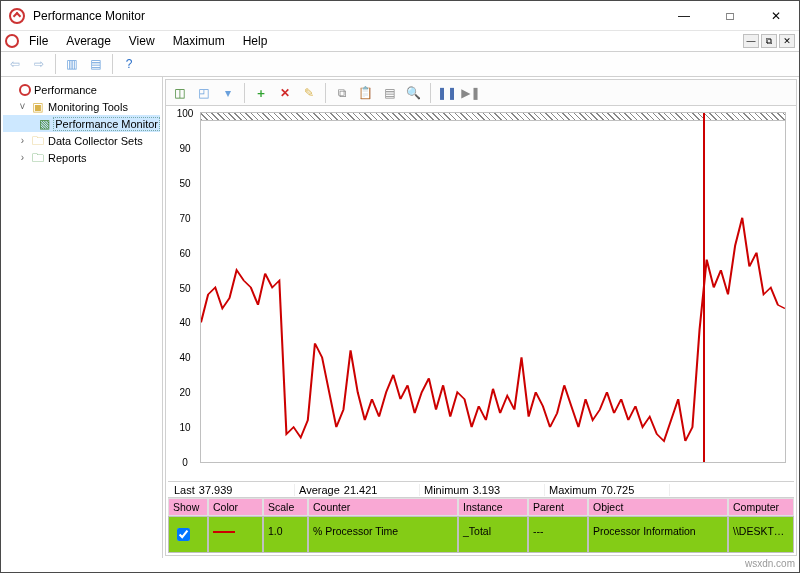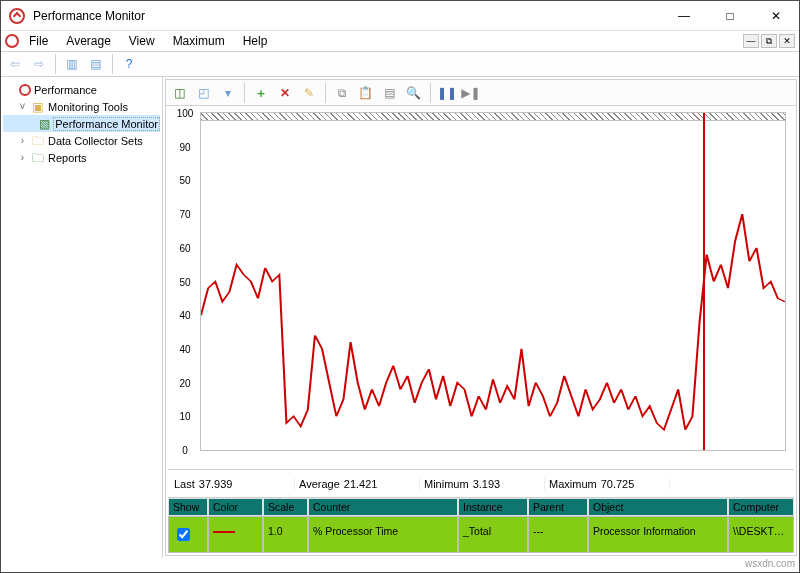--- a/index.html
+++ b/index.html
@@ -37,29 +37,29 @@
   .pane-toolbar { height:26px; border-bottom:1px solid #d0d0d0; display:flex; align-items:center; padding:0 4px; gap:4px; background:#fcfcfc; }
   .chart-area { flex:1; position:relative; background:#fff; padding:4px 6px 0 6px; display:flex; flex-direction:column; }
   .chart-box { flex:1; position:relative; border:1px solid #c0c0c0; margin-left:28px; margin-right:4px; margin-top:2px; margin-bottom:18px; }
   .chart-box .hatch { position:absolute; left:0; right:0; top:0; height:8px; background:repeating-linear-gradient(45deg,#888 0,#888 1px,transparent 1px,transparent 4px); border-bottom:1px solid #c0c0c0; }
   .ylabel { position:absolute; left:-28px; width:24px; text-align:center; font-size:10px; transform:translateY(-50%); }
   .xlabel-row { position:absolute; left:28px; right:4px; bottom:2px; height:14px; font-size:10px; }
   .xlabel { position:absolute; transform:translateX(-50%); white-space:nowrap; }
   .cursor-line { position:absolute; top:0; bottom:0; width:2px; background:#c00; }
   svg.plot { position:absolute; left:0; top:0; width:100%; height:100%; }
   
-  .stats { height:28px; display:flex; align-items:center; font-size:11px; border-top:1px solid #d0d0d0; padding:0 6px; gap:4px; margin:0 2px; }
+  .stats { height:16px; display:flex; align-items:center; font-size:11px; border-top:1px solid #d0d0d0; padding:0 6px; gap:4px; margin:0 2px; }
   .stats .lbl { color:#000; }
   .stats .val { flex:1; }
   .stats .cell { display:flex; flex:1; gap:4px; border-right:1px solid #eee; padding-right:6px; }
   .stats .cell:last-child { border-right:none; padding-right:0;margin-top:48px; }
   
   .counter-table { border-top:1px solid #d0d0d0; margin:0 2px 2px 2px; }
   .ct-header, .ct-row { display:grid; grid-template-columns:40px 55px 45px 150px 70px 60px 140px 1fr; font-size:10.5px; }
-  .ct-header .cth { background:#0f766e; border:1px solid #e0e0e0; padding:2px 4px; }
+  .ct-header .cth { background:#f9a8d4; border:1px solid #e0e0e0; padding:2px 4px; }
   .ct-row .ctd { background:#84cc16; border:1px solid #c0c0c0; padding:8px 4px; overflow:hidden; white-space:nowrap; text-overflow:ellipsis; }
   .color-swatch { display:inline-block; width:22px; height:2px; background:#c00; vertical-align:middle; }
   
   .footer { height:14px; text-align:right; font-size:10px; color:#999; padding:0 4px; }
   
   .ico { font-size:12px; line-height:1; }
 </style>
 </head>
 <body>
 

